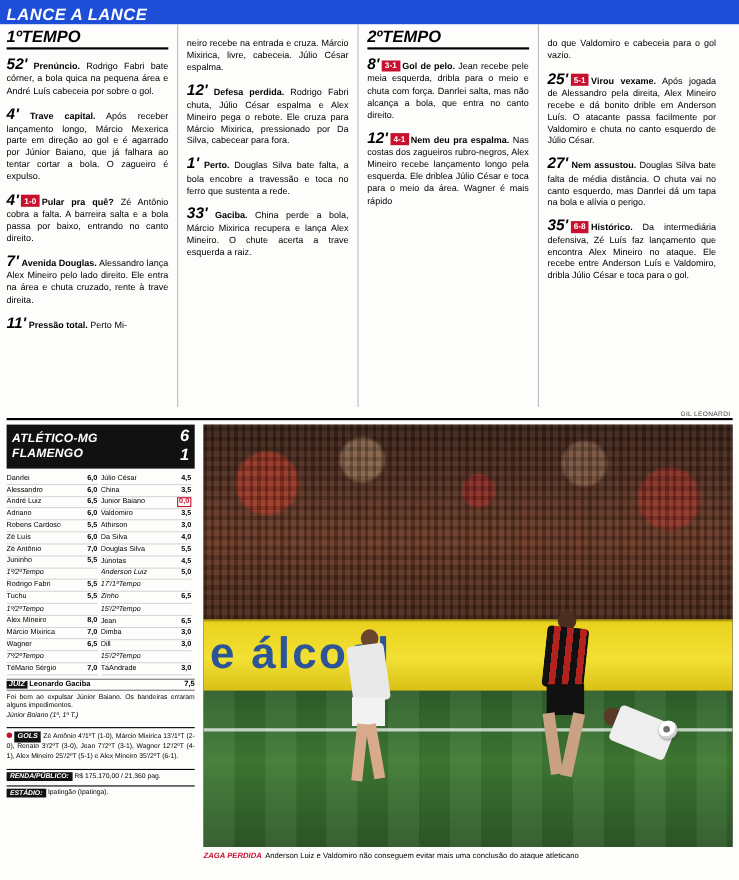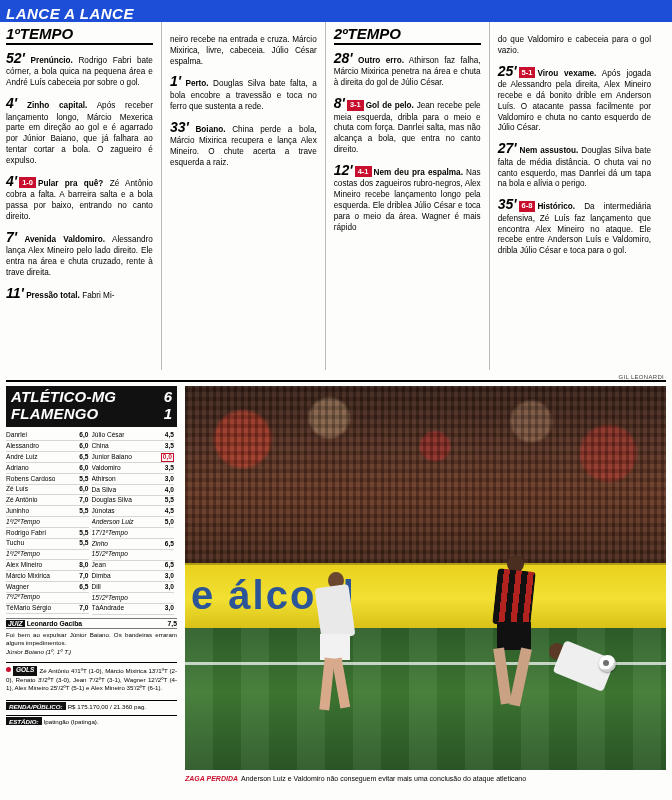--- a/index.html
+++ b/index.html
@@ -106,21 +106,21 @@
   .scoreboard {
     background:#111;
     color:#fff;
     padding: 3px 5px 4px 5px;
     display:flex;
     justify-content:space-between;
     align-items:center;
   }
   .teams .tm {
     font-weight:bold; font-style:italic;
-    font-size: 15px;
+    font-size: 11px;
     line-height: 1.12;
     letter-spacing:.2px;
   }
   .goals { text-align:right; }
   .goals .g {
     font-weight:bold; font-style:italic;
     font-size: 15px; line-height:1.1;
   }
   .players {
     display:flex;
@@ -293,36 +293,36 @@
   <div class="top-banner">
     <span class="title">LANCE A LANCE</span>
   </div>
 
   <div class="lance-section">
     <div class="cols">
 
       <div class="col">
         <div class="tempo-label">1ºTEMPO</div>
         <div class="entry"><span class="minute">52'</span> <span class="lead">Prenúncio.</span> <span>Rodrigo Fabri bate córner, a bola quica na pequena área e André Luís cabeceia por sobre o gol.</span></div>
-        <div class="entry"><span class="minute">4'</span> <span class="lead">Zinho capital.</span> <span>Após receber lançamento longo, Márcio Mexerica parte em direção ao gol e é agarrado por Júnior Baiano, que já falhara ao tentar cortar a bola. O zagueiro é expulso.</span></div>
+        <div class="entry"><span class="minute">4'</span> <span class="lead">Trave capital.</span> <span>Após receber lançamento longo, Márcio Mexerica parte em direção ao gol e é agarrado por Júnior Baiano, que já falhara ao tentar cortar a bola. O zagueiro é expulso.</span></div>
         <div class="entry"><span class="minute">4'</span><span class="score-chip">1-0</span><span class="lead">Pular pra quê?</span> <span>Zé Antônio cobra a falta. A barreira salta e a bola passa por baixo, entrando no canto direito.</span></div>
-        <div class="entry"><span class="minute">7'</span> <span class="lead">Avenida Valdomiro.</span> <span>Alessandro lança Alex Mineiro pelo lado direito. Ele entra na área e chuta cruzado, rente à trave direita.</span></div>
-        <div class="entry"><span class="minute">11'</span> <span class="lead">Pressão total.</span> <span>Fabri Mi-</span></div>
+        <div class="entry"><span class="minute">7'</span> <span class="lead">Avenida Douglas.</span> <span>Alessandro lança Alex Mineiro pelo lado direito. Ele entra na área e chuta cruzado, rente à trave direita.</span></div>
+        <div class="entry"><span class="minute">11'</span> <span class="lead">Pressão total.</span> <span>Perto Mi-</span></div>
       </div>
 
       <div class="col">
         <div style="height:13px"></div>
         <div class="entry"><span>neiro recebe na entrada e cruza. Márcio Mixirica, livre, cabeceia. Júlio César espalma.</span></div>
+        <div class="entry"><span class="minute">12'</span> <span class="lead">Defesa perdida.</span> <span>Rodrigo Fabri chuta, Júlio César espalma e Alex Mineiro pega o rebote. Ele cruza para Márcio Mixirica, pressionado por Da Silva, cabecear para fora.</span></div>
         <div class="entry"><span class="minute">1'</span> <span class="lead">Perto.</span> <span>Douglas Silva bate falta, a bola encobre a travessão e toca no ferro que sustenta a rede.</span></div>
-        <div class="entry"><span class="minute">33'</span> <span class="lead">Boiano.</span> <span>China perde a bola, Márcio Mixirica recupera e lança Alex Mineiro. O chute acerta a trave esquerda a raiz.</span></div>
+        <div class="entry"><span class="minute">33'</span> <span class="lead">Gaciba.</span> <span>China perde a bola, Márcio Mixirica recupera e lança Alex Mineiro. O chute acerta a trave esquerda a raiz.</span></div>
       </div>
 
       <div class="col">
         <div class="tempo-label">2ºTEMPO</div>
-        <div class="entry"><span class="minute">28'</span> <span class="lead">Outro erro.</span> <span>Athirson faz falha, Márcio Mixirica penetra na área e chuta à direita do gol de Júlio César.</span></div>
         <div class="entry"><span class="minute">8'</span><span class="score-chip">3-1</span><span class="lead">Gol de pelo.</span> <span>Jean recebe pele meia esquerda, dribla para o meio e chuta com força. Danrlei salta, mas não alcança a bola, que entra no canto direito.</span></div>
         <div class="entry"><span class="minute">12'</span><span class="score-chip">4-1</span><span class="lead">Nem deu pra espalma.</span> <span>Nas costas dos zagueiros rubro-negros, Alex Mineiro recebe lançamento longo pela esquerda. Ele driblea Júlio César e toca para o meio da área. Wagner é mais rápido</span></div>
       </div>
 
       <div class="col">
         <div style="height:13px"></div>
         <div class="entry"><span>do que Valdomiro e cabeceia para o gol vazio.</span></div>
         <div class="entry"><span class="minute">25'</span><span class="score-chip">5-1</span><span class="lead">Virou vexame.</span> <span>Após jogada de Alessandro pela direita, Alex Mineiro recebe e dá bonito drible em Anderson Luís. O atacante passa facilmente por Valdomiro e chuta no canto esquerdo de Júlio César.</span></div>
         <div class="entry"><span class="minute">27'</span> <span class="lead">Nem assustou.</span> <span>Douglas Silva bate falta de média distância. O chuta vai no canto esquerdo, mas Danrlei dá um tapa na bola e alívia o perigo.</span></div>
         <div class="entry"><span class="minute">35'</span><span class="score-chip">6-8</span><span class="lead">Histórico.</span> <span>Da intermediária defensiva, Zé Luís faz lançamento que encontra Alex Mineiro no ataque. Ele recebe entre Anderson Luís e Valdomiro, dribla Júlio César e toca para o gol.</span></div>

